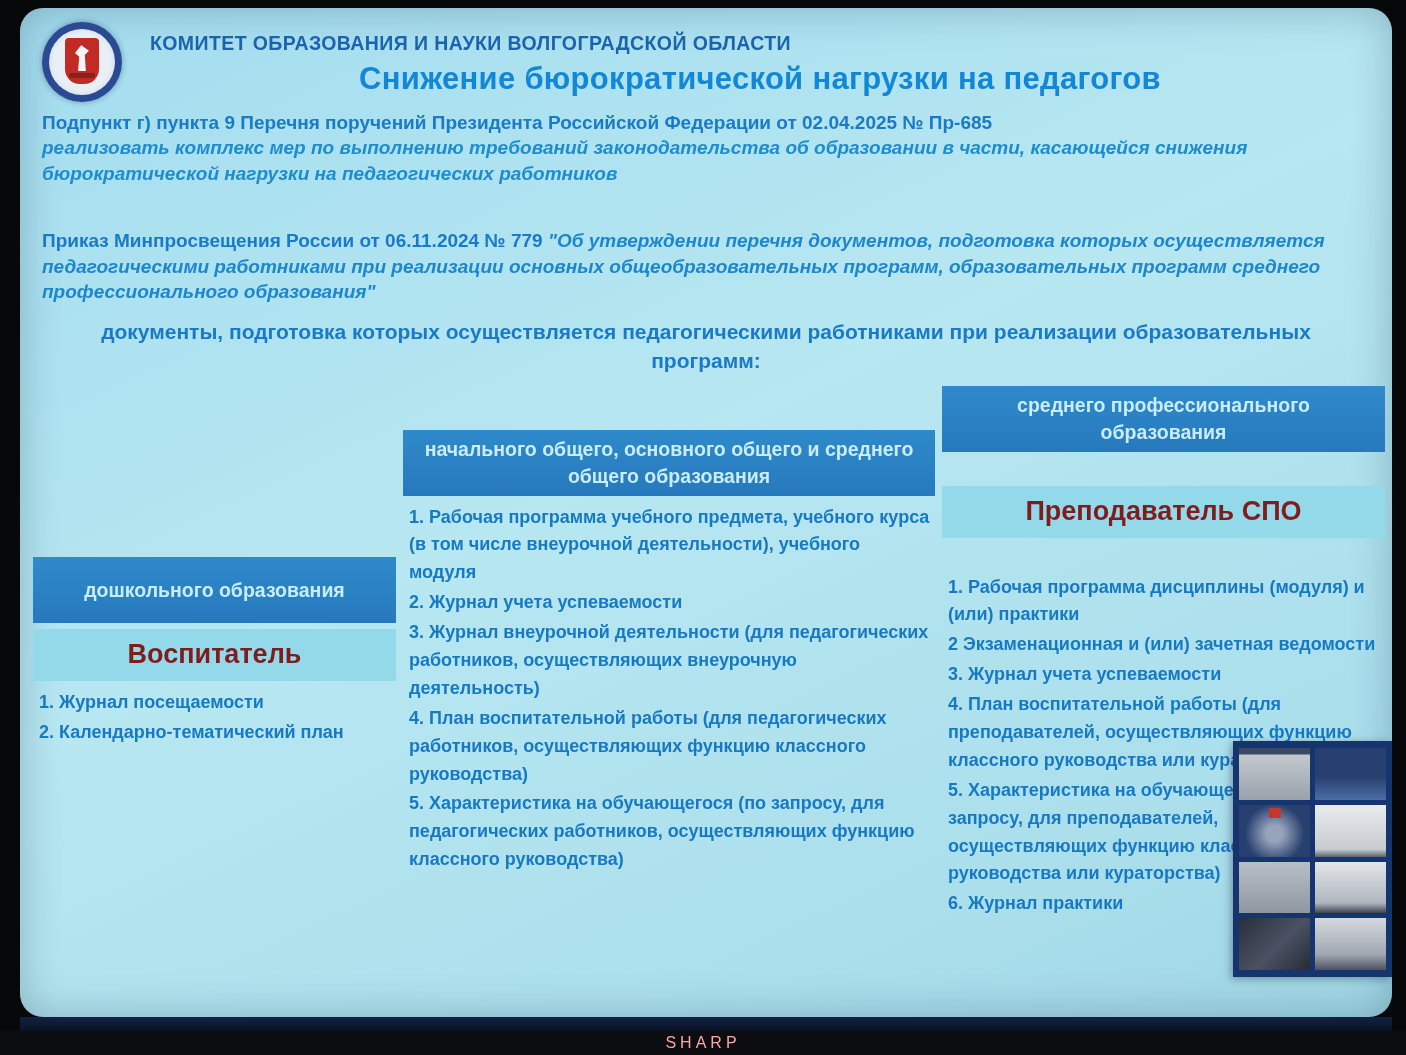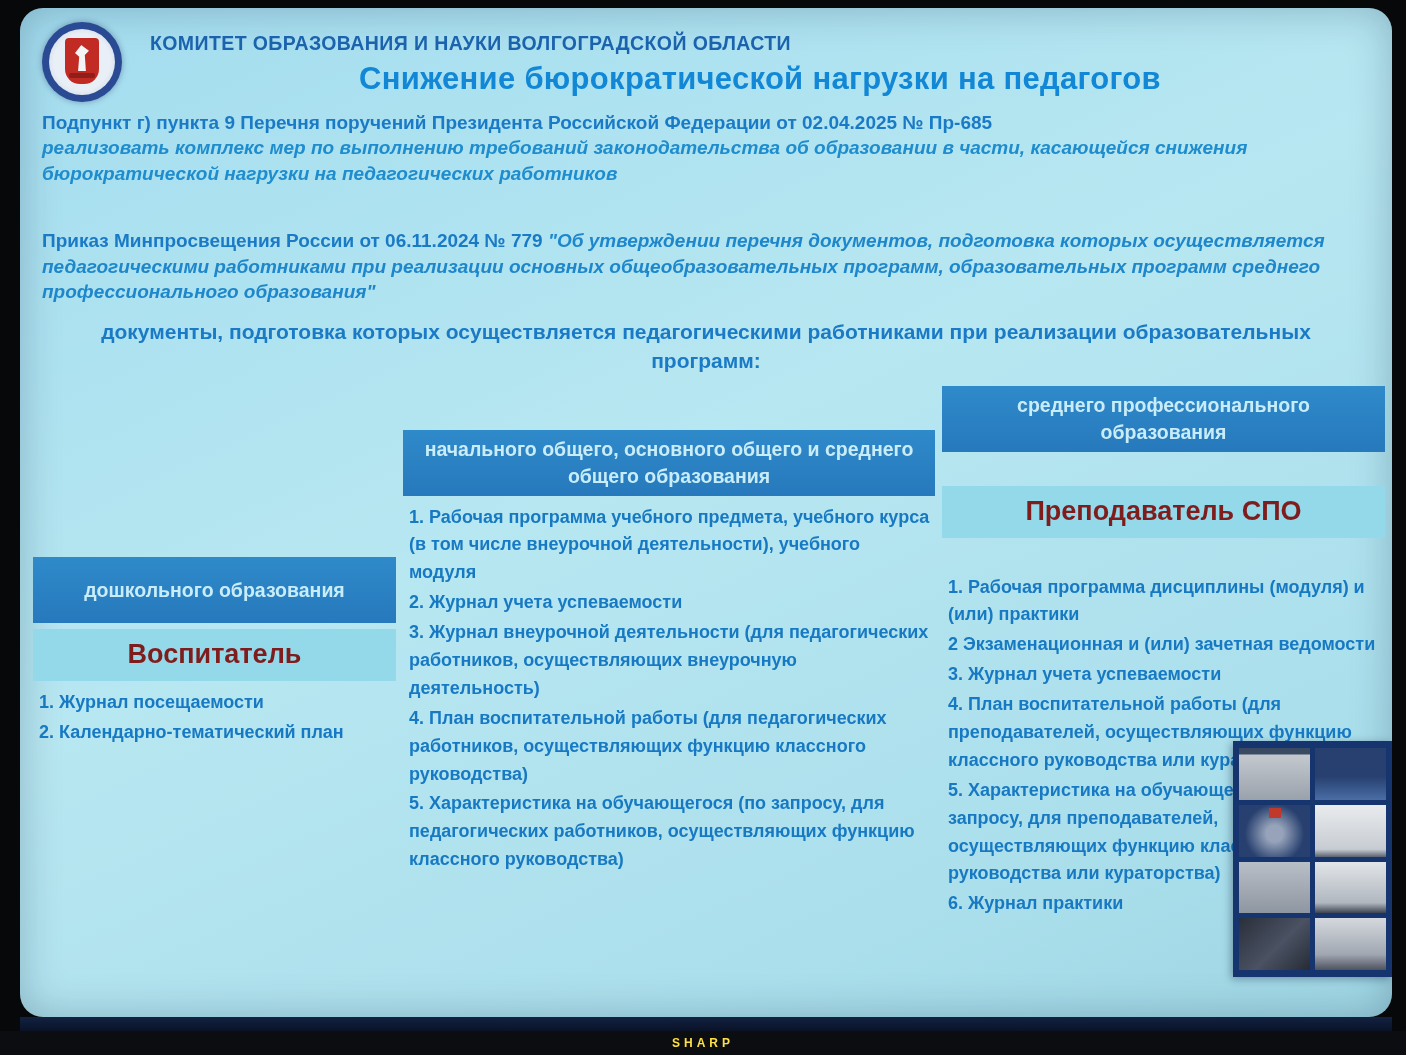--- a/index.html
+++ b/index.html
@@ -7,21 +7,21 @@
     width:1406px;height:1055px;position:relative;overflow:hidden;
     background:#07080a;
     font-family:"Liberation Sans","DejaVu Sans",sans-serif;
   }
   
   .tv-bezel-bottom{
     position:absolute;left:0;right:0;bottom:0;height:24px;
     background:#0b0d11;display:flex;align-items:center;justify-content:center;
   }
   .tv-brand{
-    color:#fde047;font-size:12px;font-weight:bold;letter-spacing:4px;
+    color:#fca5a5;font-size:16px;font-weight:normal;letter-spacing:4px;
   }
   .tv-strip{
     position:absolute;left:20px;right:14px;bottom:24px;height:14px;
     background:linear-gradient(180deg,#122242,#0a1226);
   }
   
   .screen{
     position:absolute;top:8px;left:20px;right:14px;bottom:38px;
     background:linear-gradient(155deg,#a4ddef 0%,#b7e7f1 45%,#abdfec 80%,#9fd6e4 100%);
     box-shadow:inset 0 0 40px rgba(10,30,60,.25);

